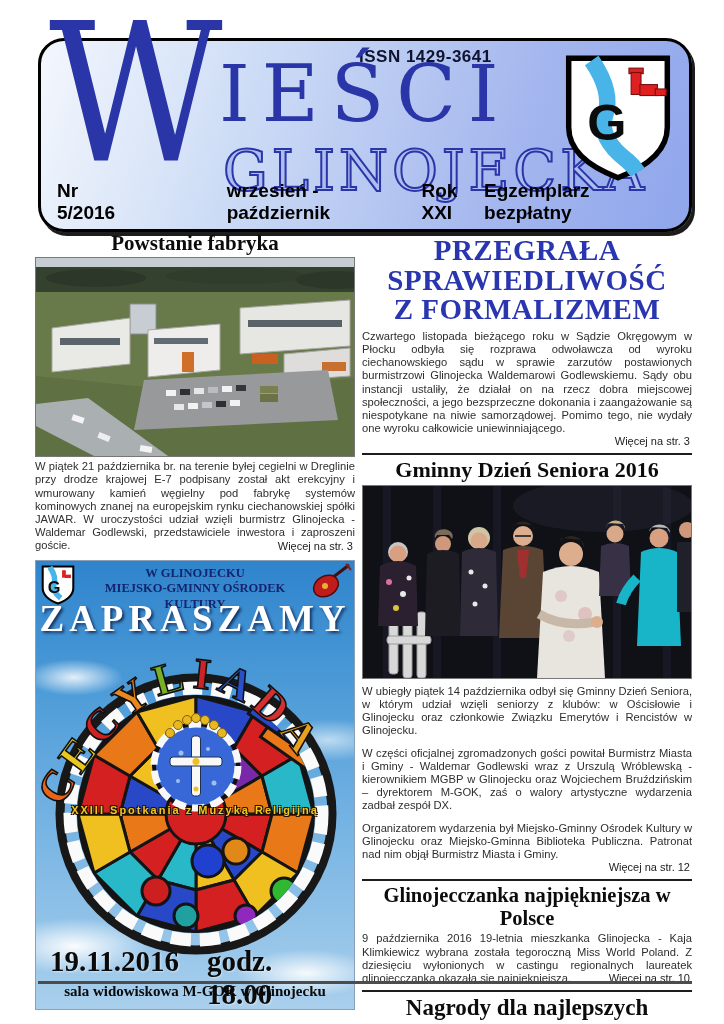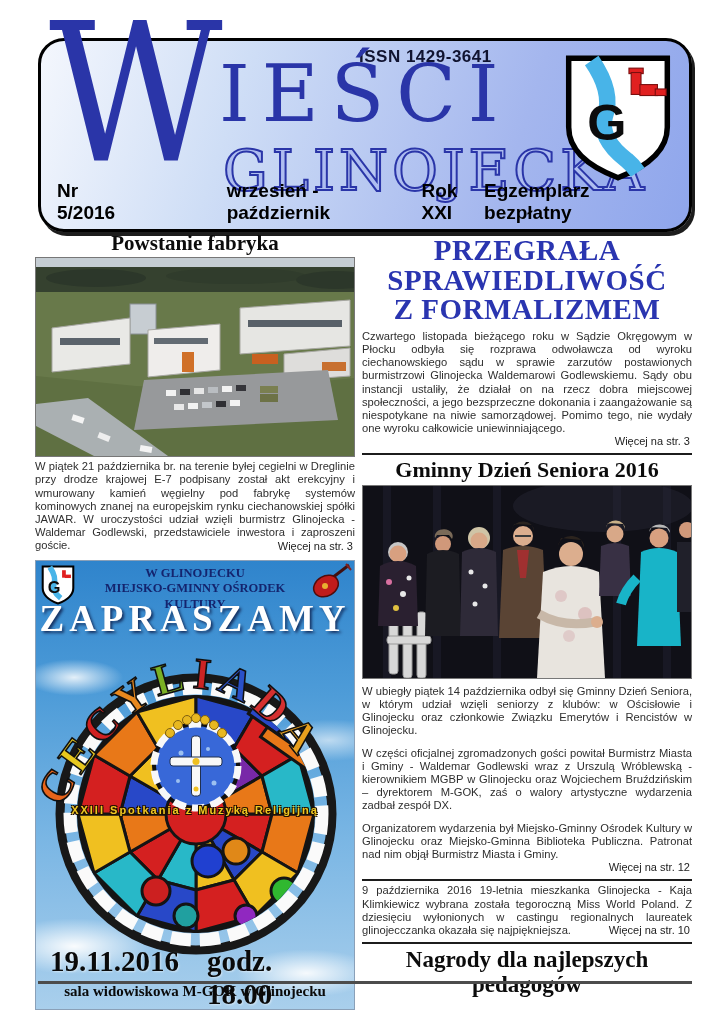--- a/index.html
+++ b/index.html
@@ -355,20 +355,21 @@
   </svg>
 
   <div class="bodytext" style="margin-top:6px;">
     <p class="para">W ubiegły piątek 14 października odbył się Gminny Dzień Seniora, w którym udział wzięli seniorzy z klubów: w Ościsłowie i Glinojecku oraz członkowie Związku Emerytów i Rencistów w Glinojecku.</p>
     <p class="para">W części oficjalnej zgromadzonych gości powitał Burmistrz Miasta i Gminy - Waldemar Godlewski wraz z Urszulą Wróblewską - kierownikiem MGBP w Glinojecku oraz Wojciechem Bruździńskim – dyrektorem M-GOK, zaś o walory artystyczne wydarzenia zadbał zespół DX.</p>
     <p class="para" style="margin-bottom:0;">Organizatorem wydarzenia był Miejsko-Gminny Ośrodek Kultury w Glinojecku oraz Miejsko-Gminna Biblioteka Publiczna. Patronat nad nim objął Burmistrz Miasta i Gminy.</p>
   </div>
   <p class="more own-line">Więcej na str. 12</p>
 
   <hr class="rule">
+  <h2 class="headline" style="font-size:20.5px;">Glinojecczanka najpiękniejsza w Polsce</h2>
   <p class="bodytext">9 października 2016 19-letnia mieszkanka Glinojecka - Kaja Klimkiewicz wybrana została tegoroczną Miss World Poland. Z dziesięciu wyłonionych w castingu regionalnych laureatek glinojecczanka okazała się najpiękniejsza.</p>
   <p class="more">Więcej na str. 10</p>
 
   <hr class="rule">
   <h2 class="headline" style="font-size:23px;">Nagrody dla najlepszych pedagogów</h2>
 
 </div>
 
 <div class="bottom-rule"></div>
 

